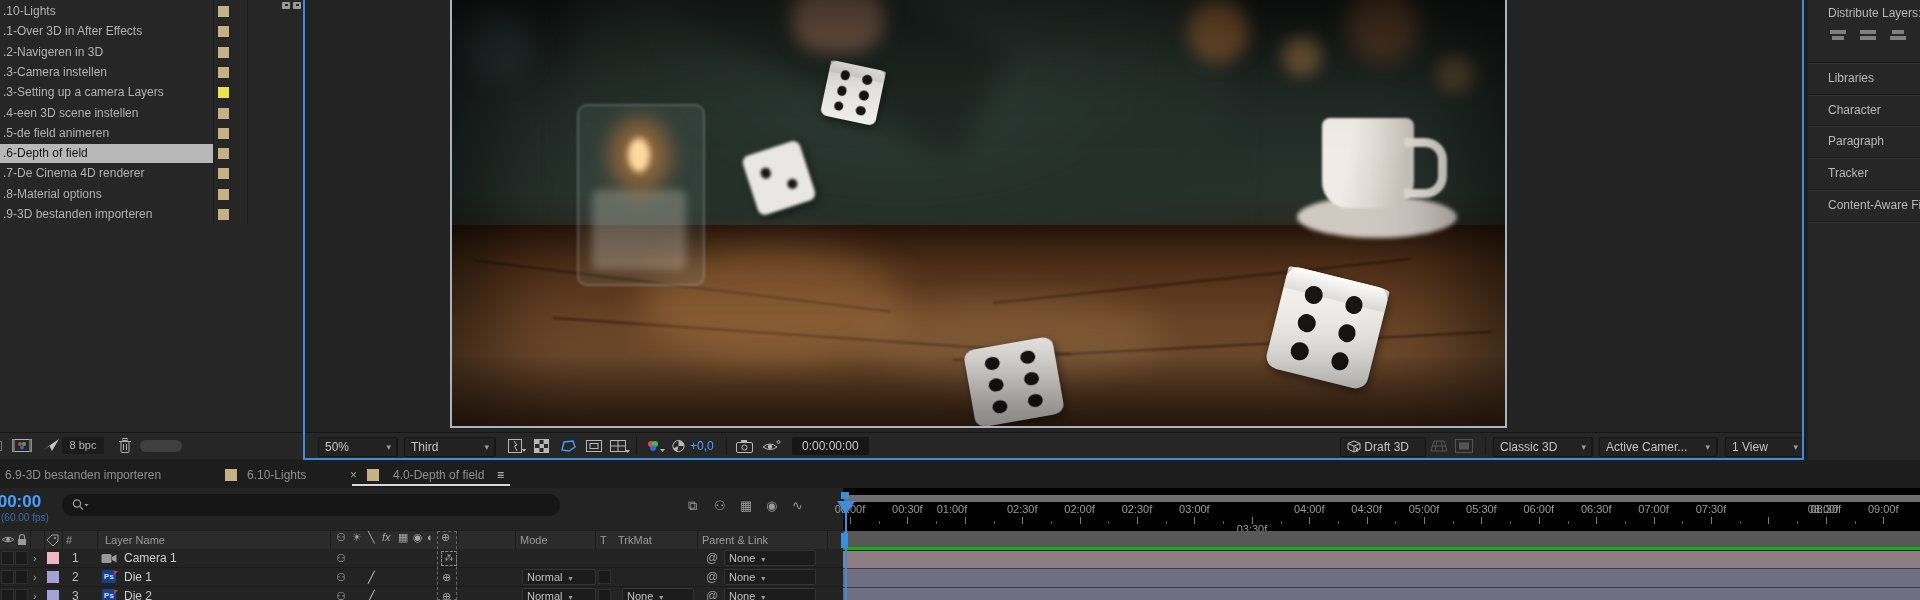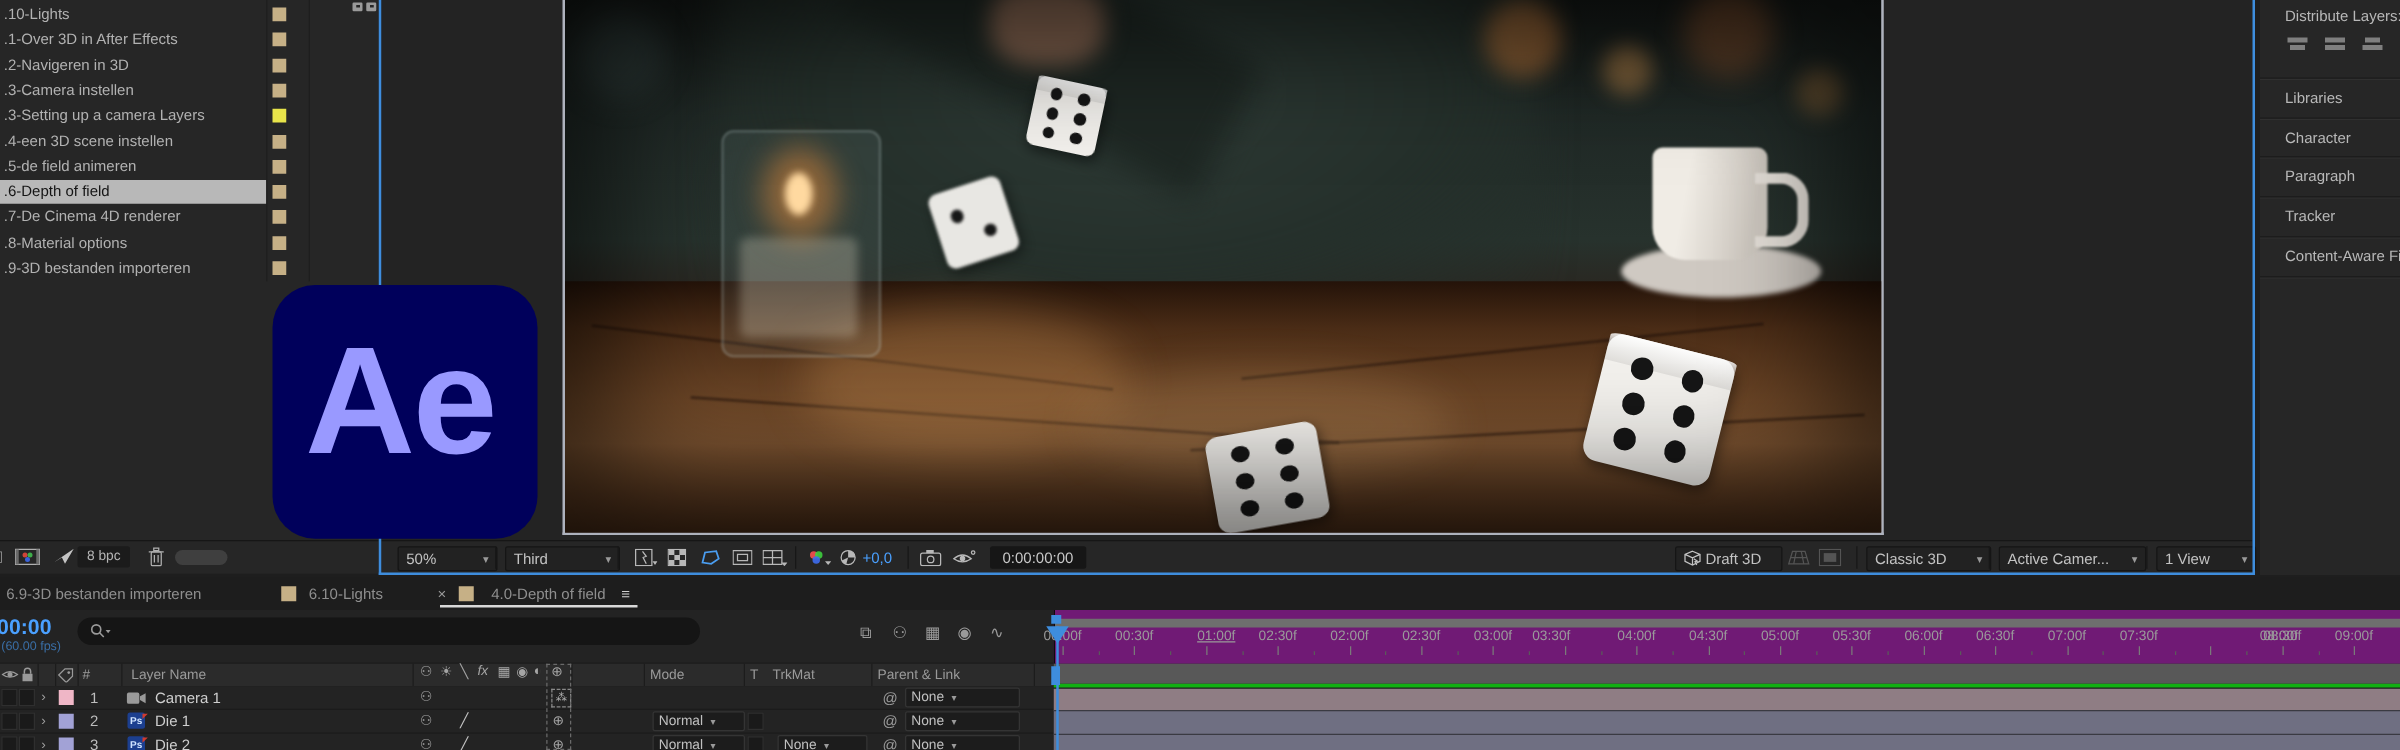--- a/index.html
+++ b/index.html
@@ -62,21 +62,21 @@
   #timeline{left:0;top:462px;width:1920px;height:138px;background:#1d1d1d;}
   .ttab{position:absolute;top:0;height:26px;line-height:26px;font-size:12px;color:#8f8f8f;white-space:nowrap;}
   .tchip{position:absolute;top:7px;width:12px;height:12px;background:#c6b086;}
   #tab-underline{position:absolute;top:22px;left:352px;width:158px;height:2px;background:#d8d8d8;}
   #search-row{position:absolute;top:26px;left:0;width:843px;height:42px;background:#232323;}
   #time-wrap{position:absolute;left:0;top:4px;width:56px;height:20px;overflow:hidden;}
   #time-cur{position:absolute;left:-42px;top:0;font-size:17px;font-weight:bold;color:#4aa0ff;white-space:nowrap;}
   #fps{position:absolute;left:1px;top:24px;font-size:10px;color:#3a6ea5;white-space:nowrap;}
   #search-box{position:absolute;left:62px;top:6px;width:498px;height:22px;background:#151515;border-radius:12px;}
   .mini-ic{position:absolute;top:10px;color:#9a9a9a;font-size:13px;}
-  #ruler{position:absolute;left:843px;top:26px;width:1077px;height:43px;background:#701a75;border-left:1px solid #0c0c0c;}
+  #ruler{position:absolute;left:843px;top:26px;width:1077px;height:43px;background:#000000;border-left:1px solid #0c0c0c;}
   #work-strip{position:absolute;left:0;top:7px;width:1077px;height:7px;background:#6e6e6e;}
   .rlab{position:absolute;top:15px;font-size:11px;color:#9a9a9a;transform:translateX(-50%);}
   .tickM{position:absolute;top:29px;width:1px;height:7px;background:#7a7a7a;}
   .tickm{position:absolute;top:33px;width:1px;height:3px;background:#5a5a5a;}
   #lheader{position:absolute;left:0;top:69px;width:843px;height:18px;background:#2b2b2b;font-size:11px;color:#9a9a9a;}
   .hcol{position:absolute;top:0;height:18px;line-height:18px;}
   .vline{position:absolute;top:0;width:1px;height:18px;background:#1c1c1c;}
   .lrow{position:absolute;left:0;width:843px;height:18px;background:#232323;border-bottom:1px solid #1b1b1b;line-height:18px;}
   .avbox{position:absolute;top:2px;width:13px;height:14px;background:#1a1a1a;border:1px solid #2f2f2f;box-sizing:border-box;}
   .chev2{position:absolute;left:33px;top:0;color:#9f9f9f;font-size:11px;}
@@ -336,23 +336,20 @@
       <div class="sep" style="left:1412px"></div>
       <div class="dd" style="left:1420px;width:66px">
         <span>1 View</span><span class="chev">▾</span></div>
     </div>
   </div>
 
   <div class="abs blue-edge" style="left:303px;top:0;width:2px;height:460px"></div>
   <div class="abs blue-edge" style="left:1802px;top:0;width:2px;height:460px"></div>
   <div class="abs blue-edge" style="left:303px;top:458px;width:1501px;height:2px"></div>
 
-  <div id="ae-logo" class="abs">
-    <span>Ae</span>
-  </div>
 
   <div id="right-panel" class="abs">
     <div class="rtab" style="top:6px">Distribute Layers:</div>
     <div class="dist-ic" style="left:22px">
       <i style="width:16px;height:4px"></i>
         <i style="width:12px;height:4px;margin-left:2px"></i>
       </div>
     <div class="dist-ic" style="left:52px">
       <i style="width:16px;height:4px"></i>
         <i style="width:16px;height:4px"></i>
@@ -408,36 +405,36 @@
 
     <div id="ruler">
       <div id="work-strip"></div>
       <div id="ruler-labels">
           <span class="rlab" style="left: 6px;">00:00f</span>
           <div class="tickM" style="left: 6px;"></div>
           <div class="tickm" style="left: 34.7px;"></div>
           <span class="rlab" style="left: 63.4px;">00:30f</span>
           <div class="tickM" style="left: 63.4px;"></div>
           <div class="tickm" style="left: 92.1px;"></div>
-          <span class="rlab" style="left: 129px; text-decoration: underline;">01:00f</span>
+          <span class="rlab" style="left: 108px;">01:00f</span>
           <div class="tickM" style="left: 120.8px;"></div>
           <div class="tickm" style="left: 149.5px;"></div>
           <span class="rlab" style="left: 178.2px;">02:30f</span>
           <div class="tickM" style="left: 178.2px;"></div>
           <div class="tickm" style="left: 206.9px;"></div>
           <span class="rlab" style="left: 235.6px;">02:00f</span>
           <div class="tickM" style="left: 235.6px;"></div>
           <div class="tickm" style="left: 264.3px;"></div>
           <span class="rlab" style="left: 293px;">02:30f</span>
           <div class="tickM" style="left: 293px;"></div>
           <div class="tickm" style="left: 321.7px;"></div>
           <span class="rlab" style="left: 350.4px;">03:00f</span>
           <div class="tickM" style="left: 350.4px;"></div>
           <div class="tickm" style="left: 379.1px;"></div>
-          <span class="rlab" style="left: 397px;">03:30f</span>
+          <span class="rlab" style="left: 408px; margin-top: 20px;">03:30f</span>
           <div class="tickM" style="left: 407.8px;"></div>
           <div class="tickm" style="left: 436.5px;"></div>
           <span class="rlab" style="left: 465.2px;">04:00f</span>
           <div class="tickM" style="left: 465.2px;"></div>
           <div class="tickm" style="left: 493.9px;"></div>
           <span class="rlab" style="left: 522.6px;">04:30f</span>
           <div class="tickM" style="left: 522.6px;"></div>
           <div class="tickm" style="left: 551.3px;"></div>
           <span class="rlab" style="left: 580px; text-align: right;">05:00f</span>
           <div class="tickM" style="left: 580px;"></div>

